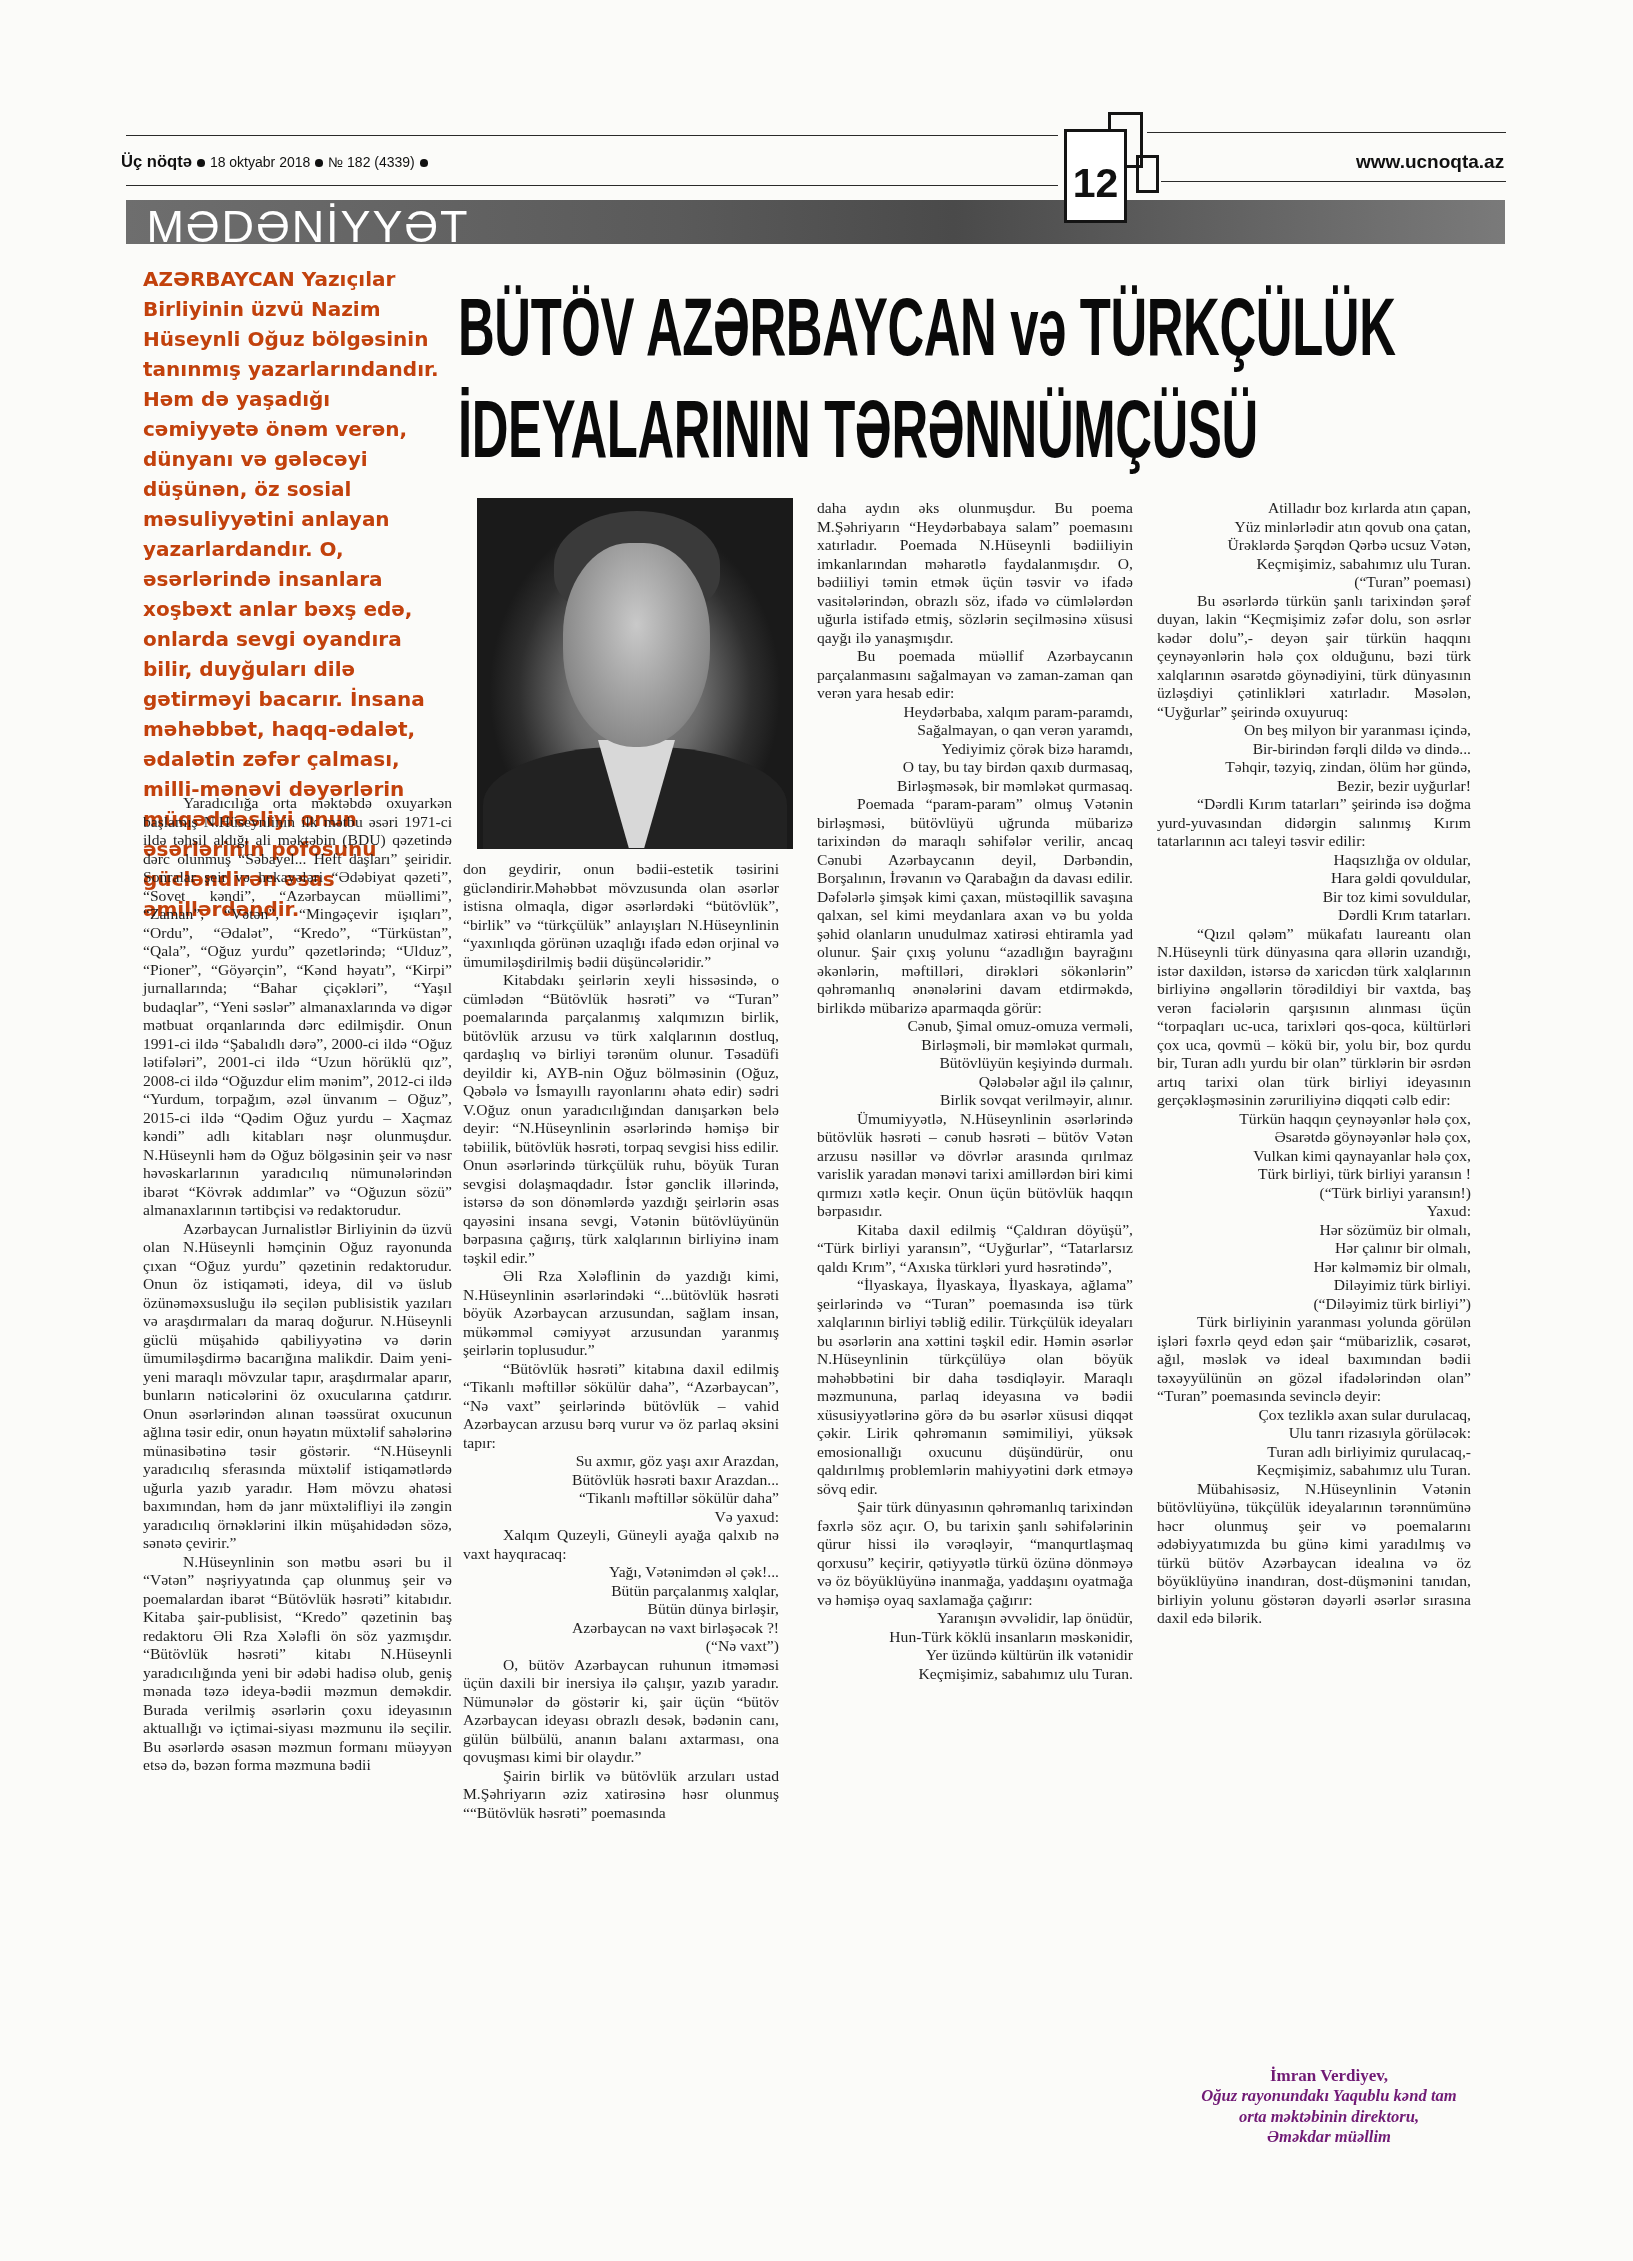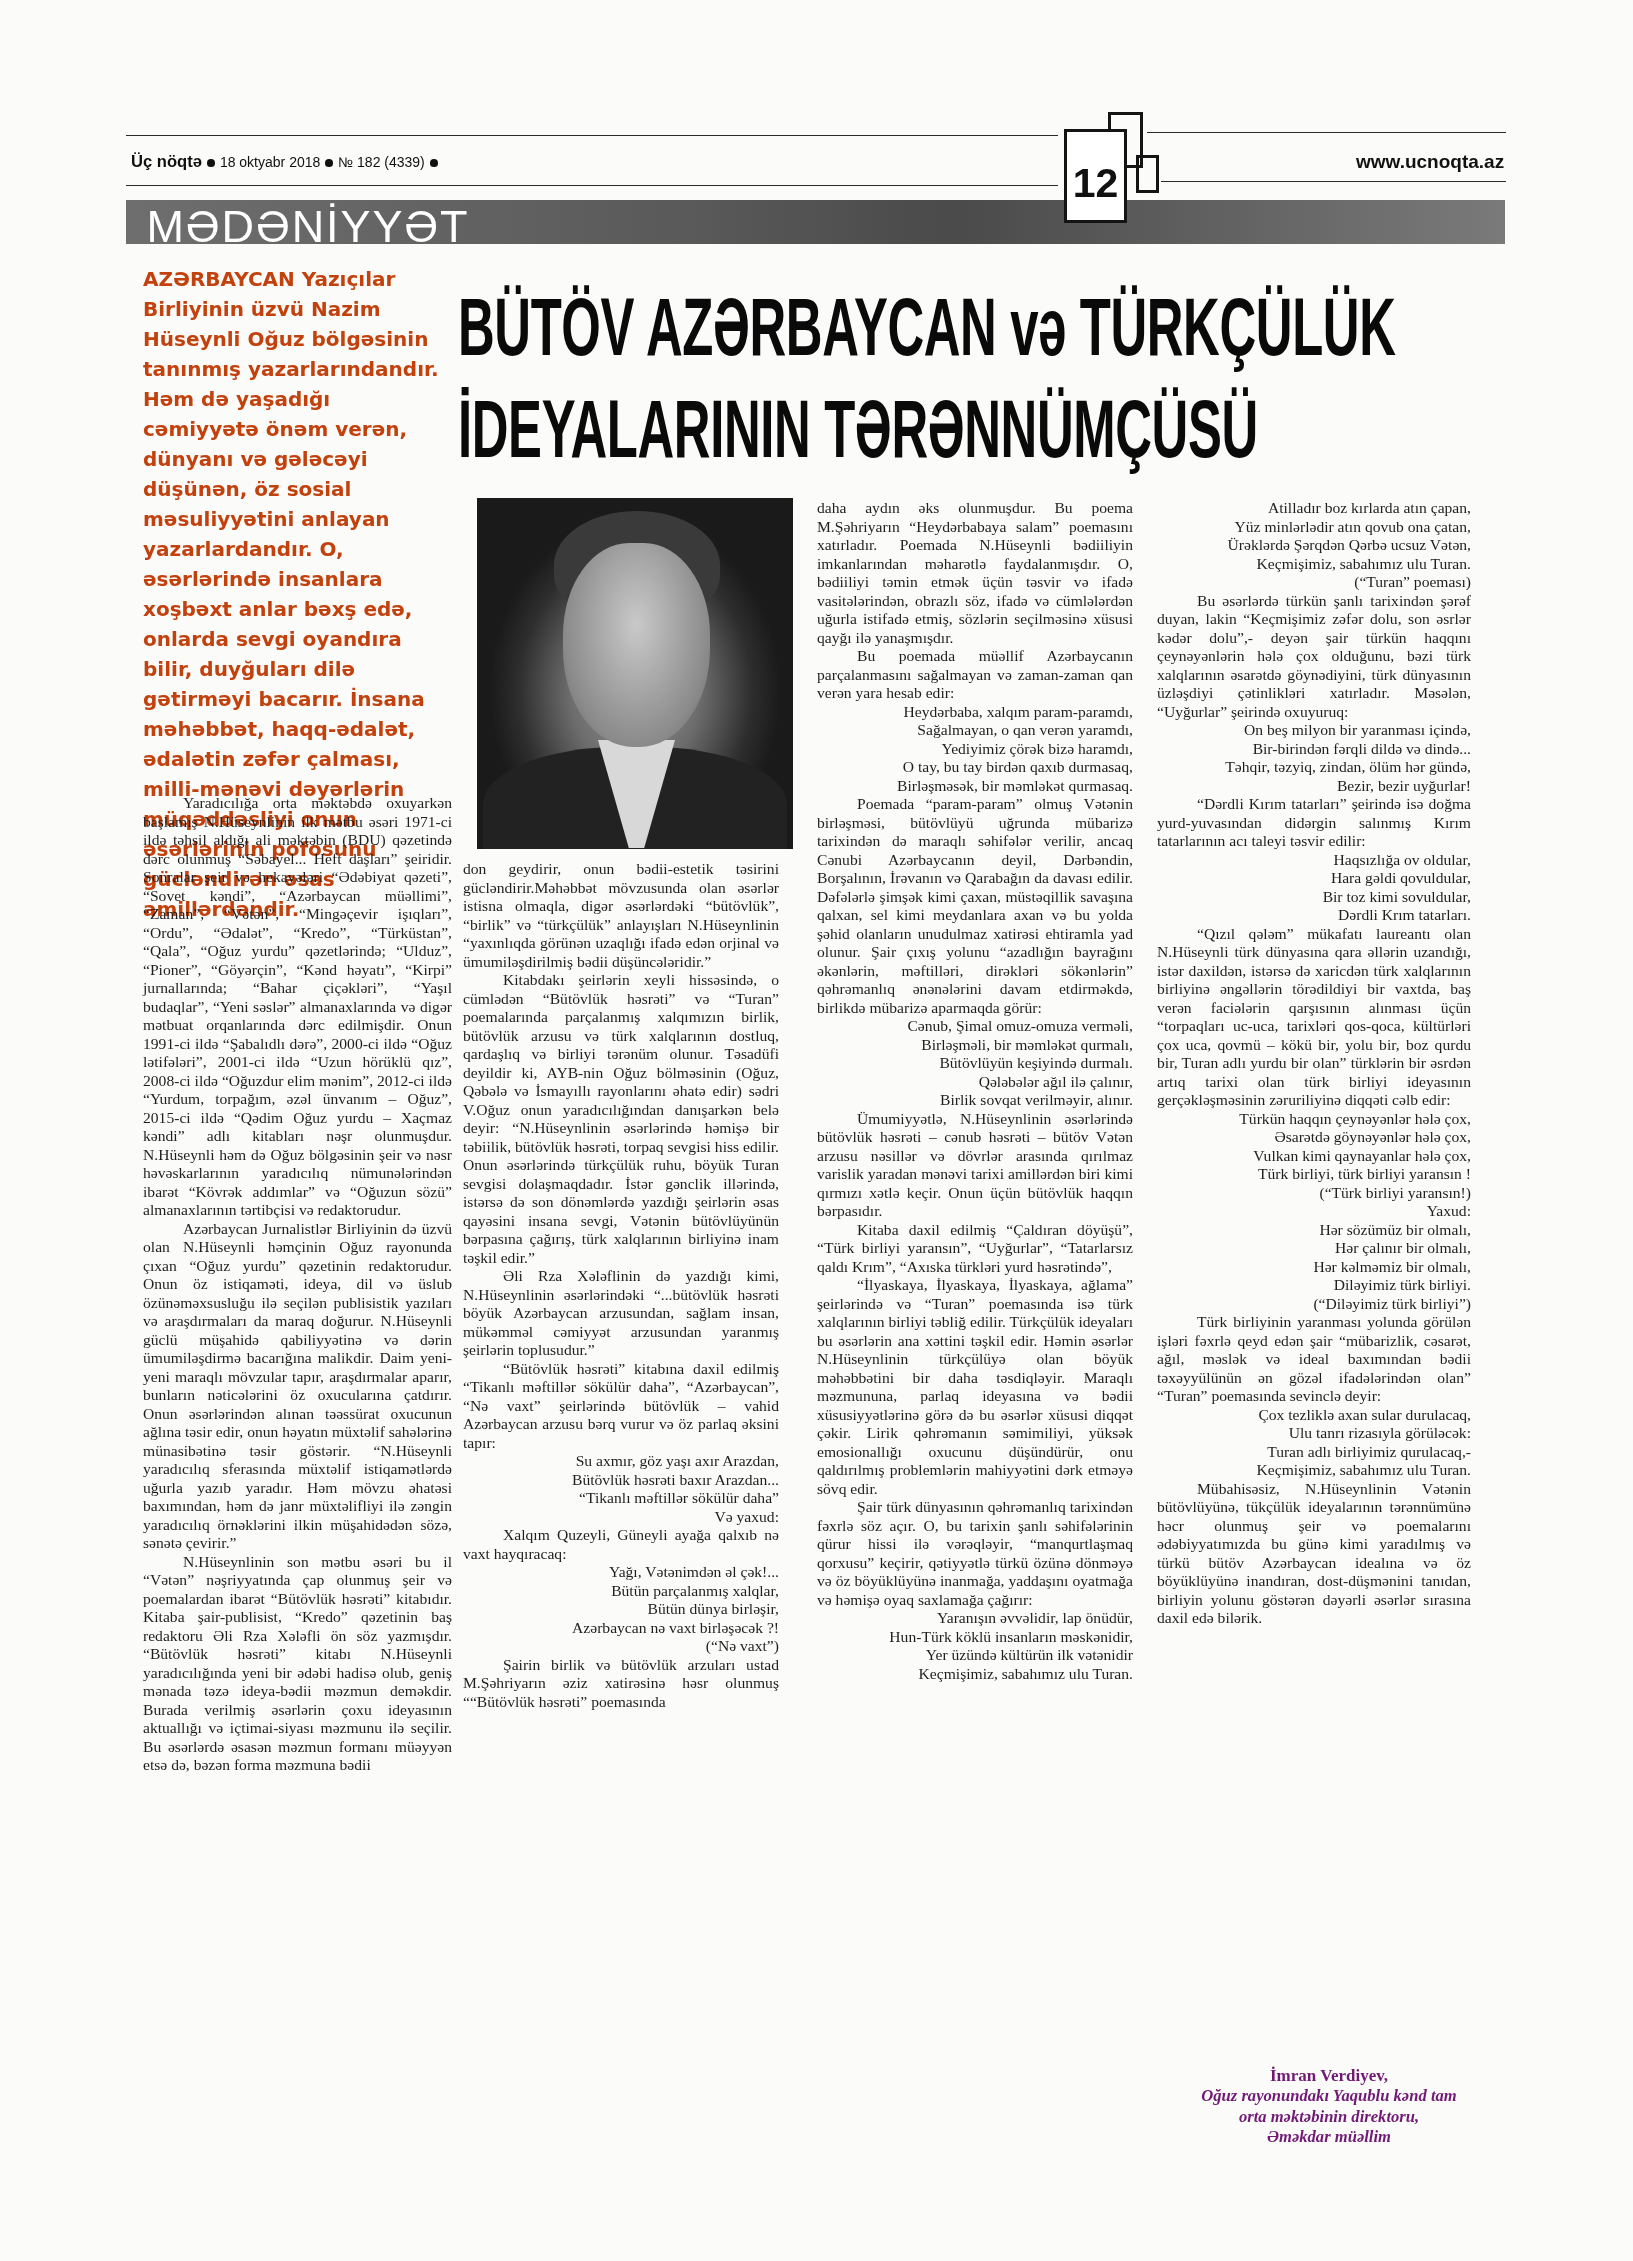--- a/index.html
+++ b/index.html
@@ -8,21 +8,21 @@
     background: #fbfbf9;
     position: relative;
     overflow: hidden;
     color: #1c1c1c;
     font-family: "Liberation Serif", "DejaVu Serif", serif;
   }
 
   
   .hline { position: absolute; height: 1.3px; background: #2a2a2a; }
   .masthead-left {
-    position: absolute; left: 131px; top: 152px;
+    position: absolute; left: 121px; top: 152px;
     font-family: "Liberation Sans", sans-serif; font-size: 14px; color: #111;
     white-space: nowrap;
   }
   .masthead-left .pub { font-weight: bold; font-size: 16.6px; }
   .masthead-left .dot { display: inline-block; width: 7.7px; height: 7.7px; background: #111; border-radius: 50%; margin: 0 5.1px; vertical-align: middle; }
   .site-url {
     position: absolute; left: 1356px; top: 151px;
     font-family: "Liberation Sans", sans-serif; font-weight: bold; font-size: 19px; color: #111;
   }
 
@@ -144,20 +144,21 @@
   <span class="verse">Su axmır, göz yaşı axır Arazdan,</span>
   <span class="verse">Bütövlük həsrəti baxır Arazdan...</span>
   <span class="verse">“Tikanlı məftillər sökülür daha”</span>
   <span class="verse">Və yaxud:</span>
   <p>Xalqım Quzeyli, Güneyli ayağa qalxıb nə vaxt hayqıracaq:</p>
   <span class="verse">Yağı, Vətənimdən əl çək!...</span>
   <span class="verse">Bütün parçalanmış xalqlar,</span>
   <span class="verse">Bütün dünya birləşir,</span>
   <span class="verse">Azərbaycan nə vaxt birləşəcək ?!</span>
   <span class="verse">(“Nə vaxt”)</span>
+  <p>O, bütöv Azərbaycan ruhunun itməməsi üçün daxili bir inersiya ilə çalışır, yazıb yaradır. Nümunələr də göstərir ki, şair üçün “bütöv Azərbaycan ideyası obrazlı desək, bədənin canı, gülün bülbülü, ananın balanı axtarması, ona qovuşması kimi bir olaydır.”</p>
   <p>Şairin birlik və bütövlük arzuları ustad M.Şəhriyarın əziz xatirəsinə həsr olunmuş ““Bütövlük həsrəti” poemasında</p>
 </div>
 
 <div class="col" style="left:817px; top:499px; width:316px;">
   <p class="noind">daha aydın əks olunmuşdur. Bu poema M.Şəhriyarın “Heydərbabaya salam” poemasını xatırladır. Poemada N.Hüseynli bədiiliyin imkanlarından məharətlə faydalanmışdır. O, bədiiliyi təmin etmək üçün təsvir və ifadə vasitələrindən, obrazlı söz, ifadə və cümlələrdən uğurla istifadə etmiş, sözlərin seçilməsinə xüsusi qayğı ilə yanaşmışdır.</p>
   <p>Bu poemada müəllif Azərbaycanın parçalanmasını sağalmayan və zaman-zaman qan verən yara hesab edir:</p>
   <span class="verse">Heydərbaba, xalqım param-paramdı,</span>
   <span class="verse">Sağalmayan, o qan verən yaramdı,</span>
   <span class="verse">Yediyimiz çörək bizə haramdı,</span>
   <span class="verse">O tay, bu tay birdən qaxıb durmasaq,</span>

